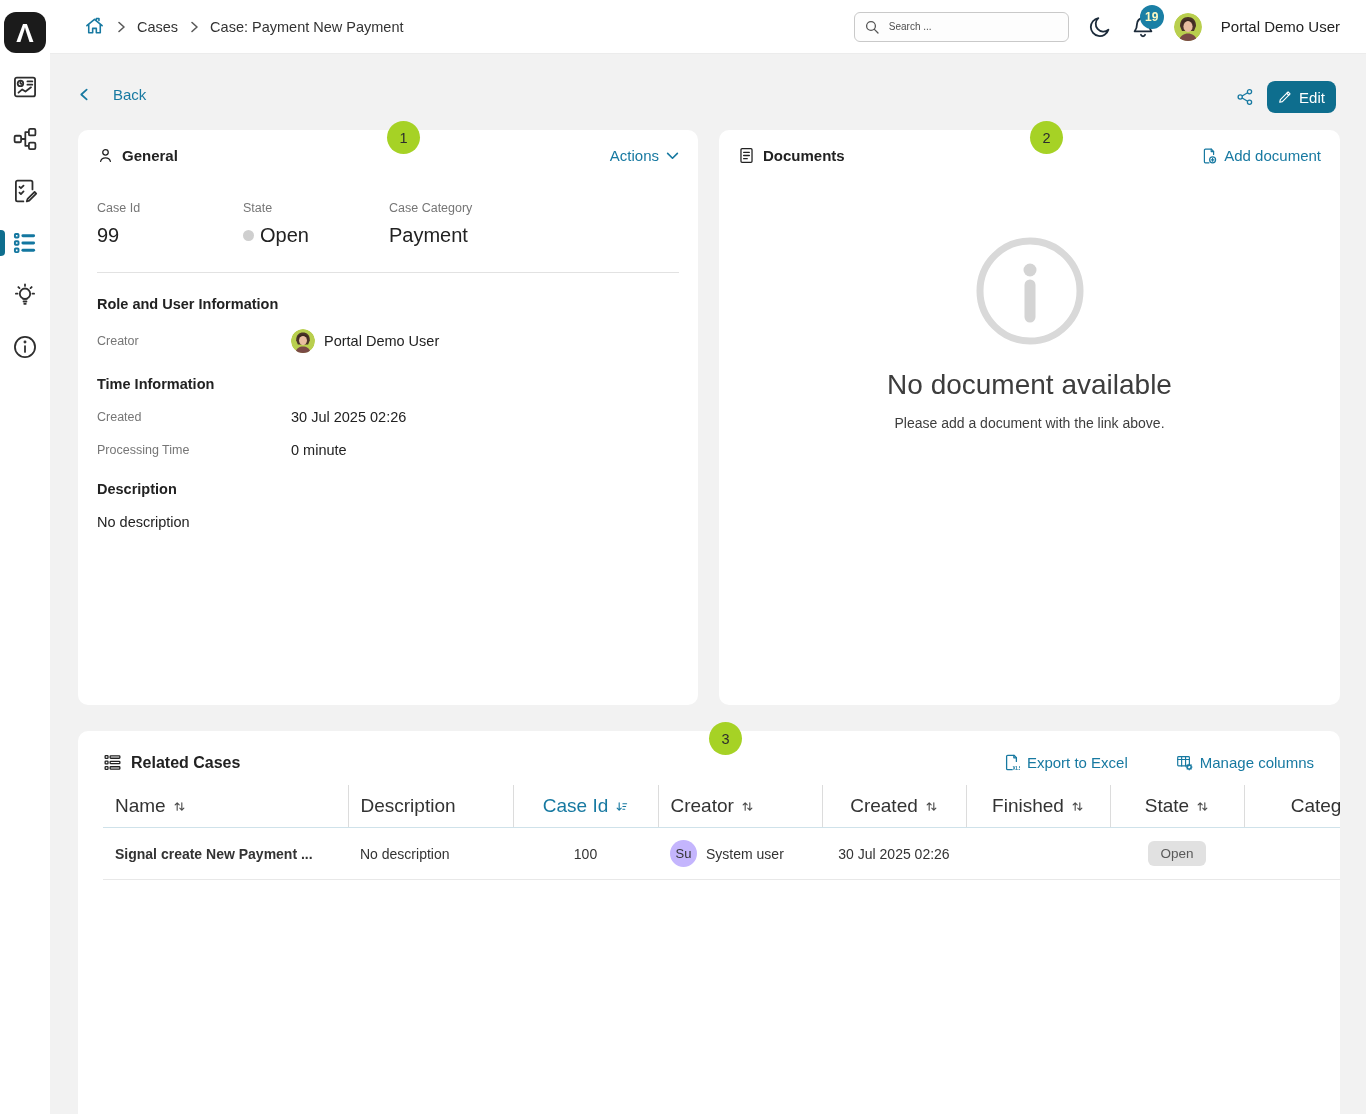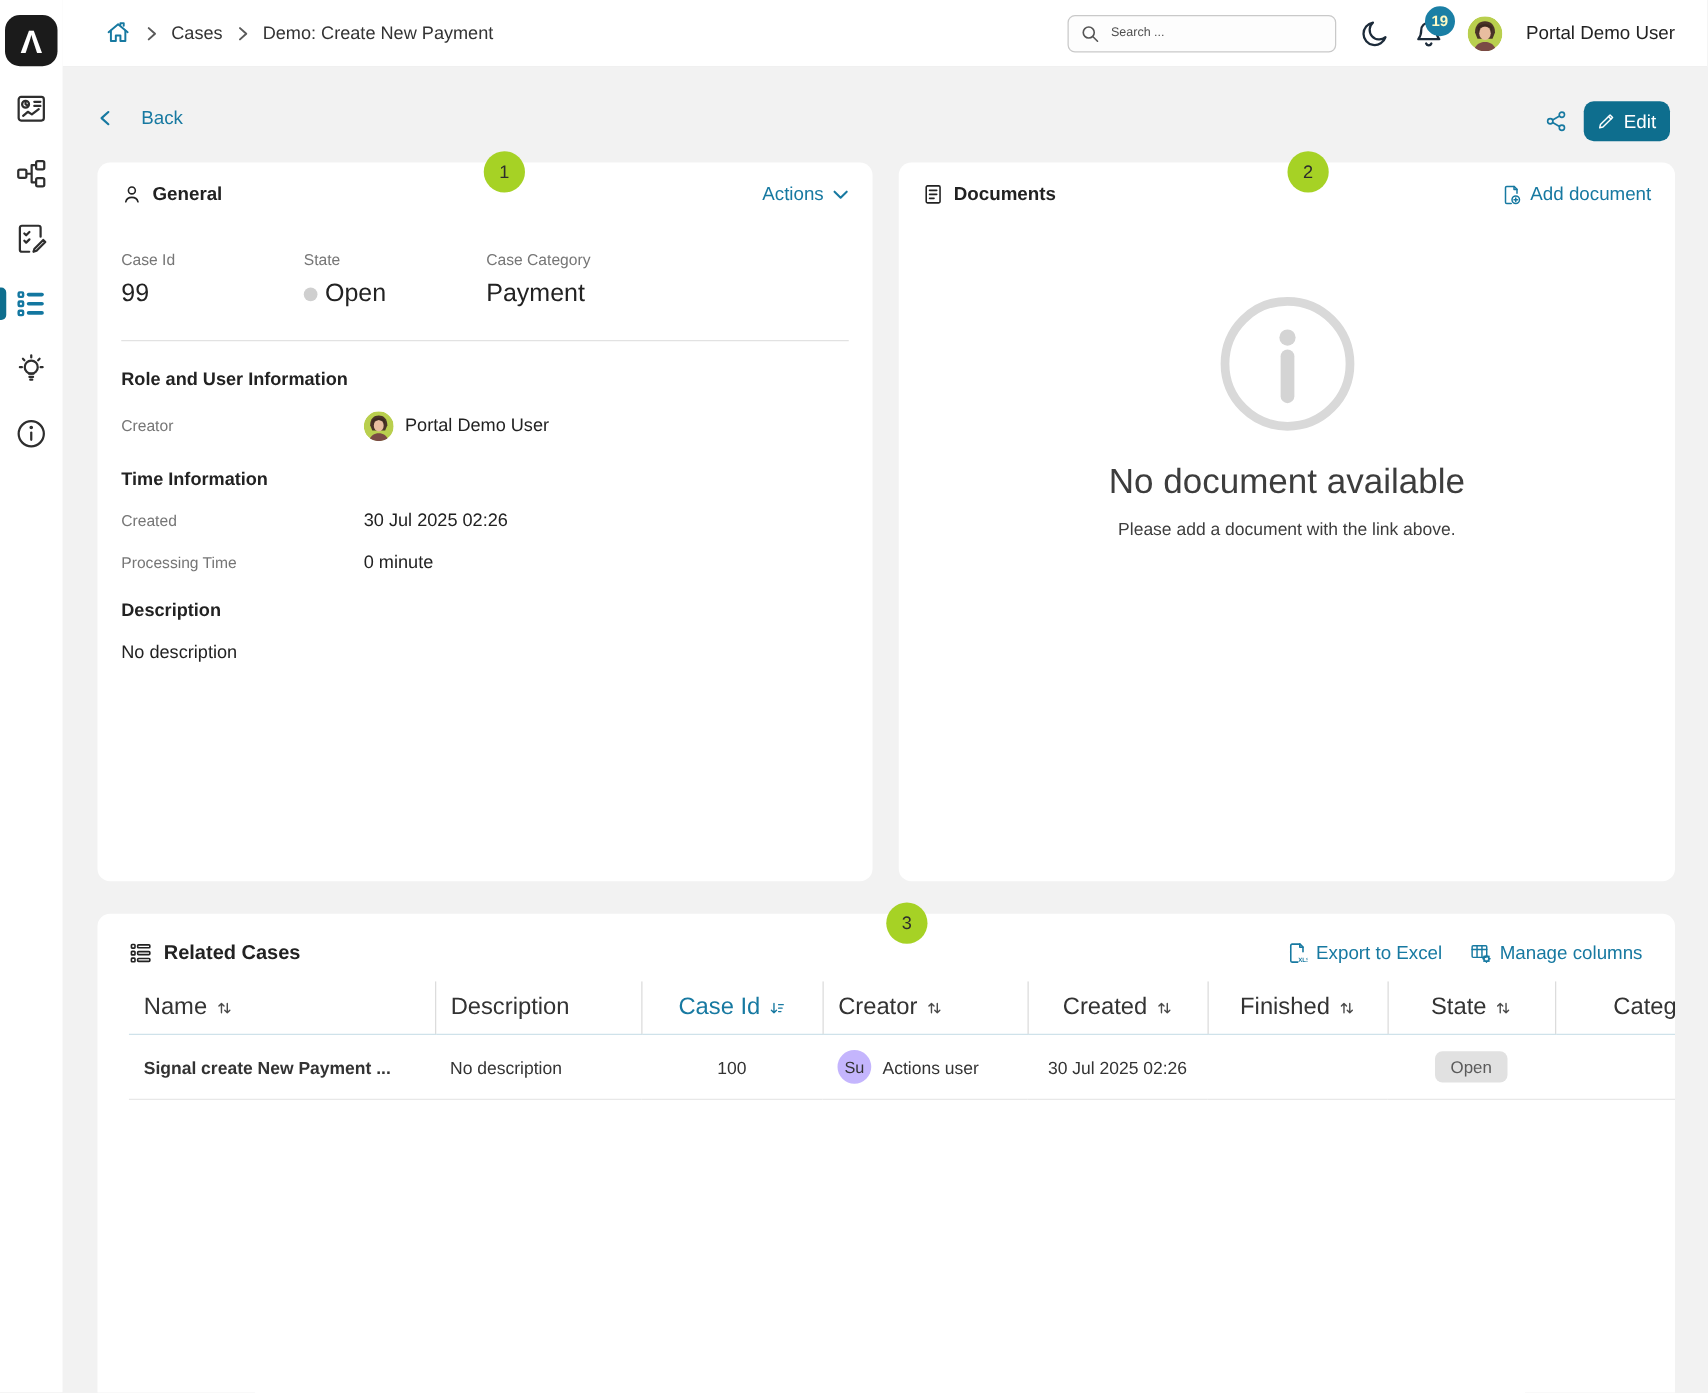--- a/index.html
+++ b/index.html
@@ -111,21 +111,21 @@
 
   
   .empty-wrap { position:absolute; left:0; top:105px; width:100%; text-align:center; }
   .empty-icon { margin:0 auto; width:112px; height:112px; }
   .empty-title { font-size:28px; color:#3d3d3d; margin-top:22px; }
   .empty-hint { font-size:14px; color:#3d3d3d; margin-top:14px; }
 
   
   .related-header { display:flex; align-items:center; padding:0 26px 0 25px; }
   .related-title { display:flex; align-items:center; gap:9px; font-size:16px; font-weight:bold; color:#222; }
-  .related-actions { margin-left:auto; display:flex; align-items:center; gap:22px; }
+  .related-actions { margin-left:auto; display:flex; align-items:center; gap:48px; }
   .table-wrap { margin:13px 0 0 25px; width:1237px; overflow:hidden; }
   table { border-collapse:collapse; table-layout:fixed; width:1311px; }
   th {
     font-size:19px; font-weight:normal; color:#333; padding:10px 12px; height:38px;
     white-space:nowrap; border-bottom:1px solid #cfe2ea; border-right:1px solid #dcdcdc;
     cursor:pointer;
   }
   th:last-child { border-right:none; }
   th .th-inner { display:flex; align-items:center; gap:7px; }
   th.center .th-inner { justify-content:center; }
@@ -231,21 +231,21 @@
       <svg width="12" height="12" viewBox="0 0 12 12" fill="none" stroke="#5a5a5a" stroke-width="1.6" stroke-linecap="round" stroke-linejoin="round">
           <path d="M4 1.5 9 6l-5 4.5"></path>
         </svg>
     </span>
     <span class="crumb">Cases</span>
     <span class="crumb-sep">
       <svg width="12" height="12" viewBox="0 0 12 12" fill="none" stroke="#5a5a5a" stroke-width="1.6" stroke-linecap="round" stroke-linejoin="round">
           <path d="M4 1.5 9 6l-5 4.5"></path>
         </svg>
     </span>
-    <span>Demo: Create New Payment</span>
+    <span>Case: Payment New Payment</span>
   </div>
 
   <div class="topbar-right">
     <div class="searchbox">
       <span>
         <svg width="16" height="16" viewBox="0 0 16 16" fill="none" stroke="#555" stroke-width="1.3" stroke-linecap="round">
           <circle cx="7" cy="7" r="4.4"></circle>
             <path d="M10.4 10.4 14 14"></path>
         </svg>
       </span>
@@ -546,21 +546,21 @@
         </tr>
       </thead>
       <tbody>
         <tr>
           <td class="cell-name">Signal create New Payment ...</td>
           <td>No description</td>
           <td class="center">100</td>
           <td>
             <div class="creator-cell">
               <span class="initials">Su</span>
-              <span>Actions user</span>
+              <span>System user</span>
             </div>
           </td>
           <td class="center">30 Jul 2025 02:26</td>
           <td class="center"></td>
           <td class="center">
             <span class="pill">Open</span>
           </td>
           <td class="center"></td>
         </tr>
       </tbody>

